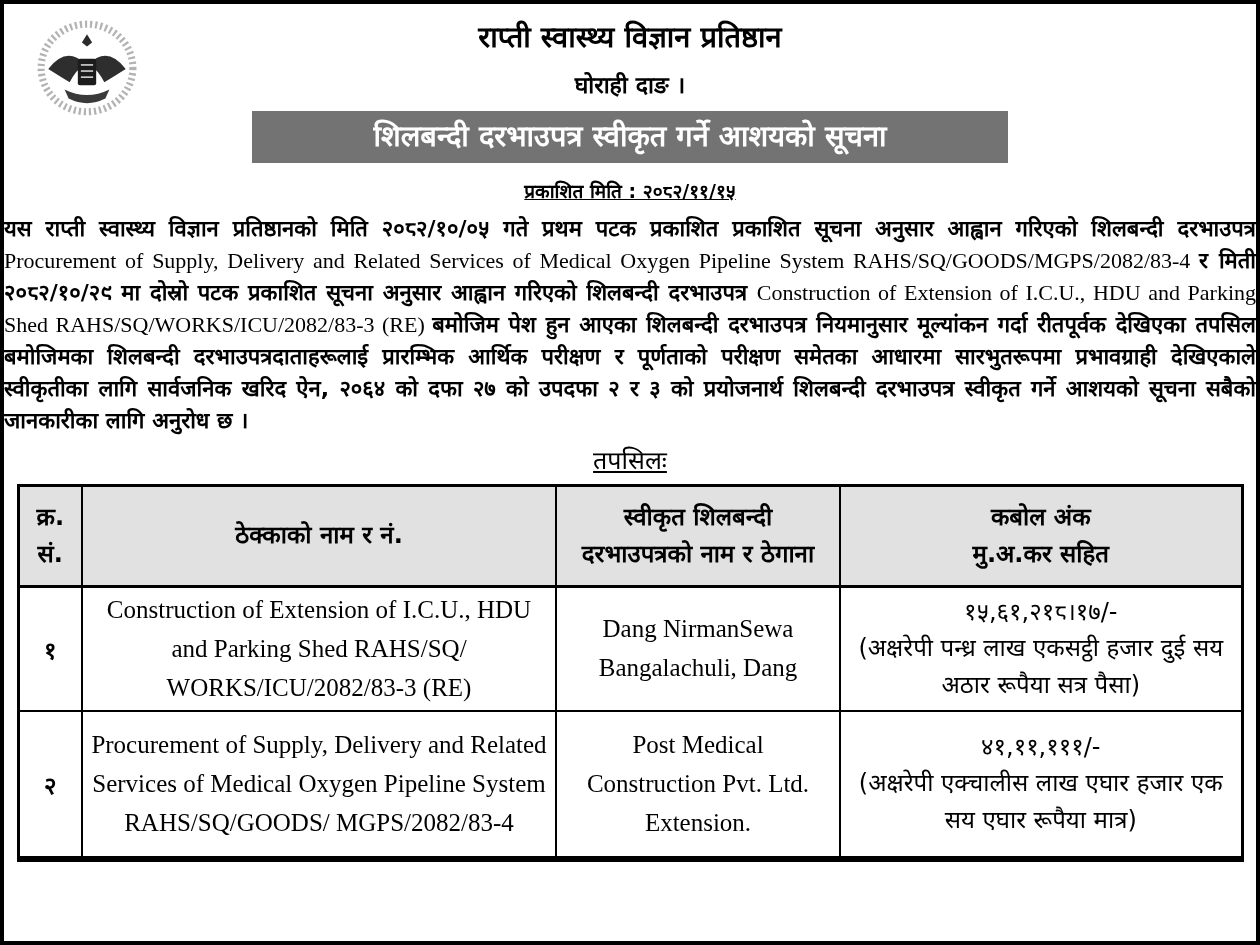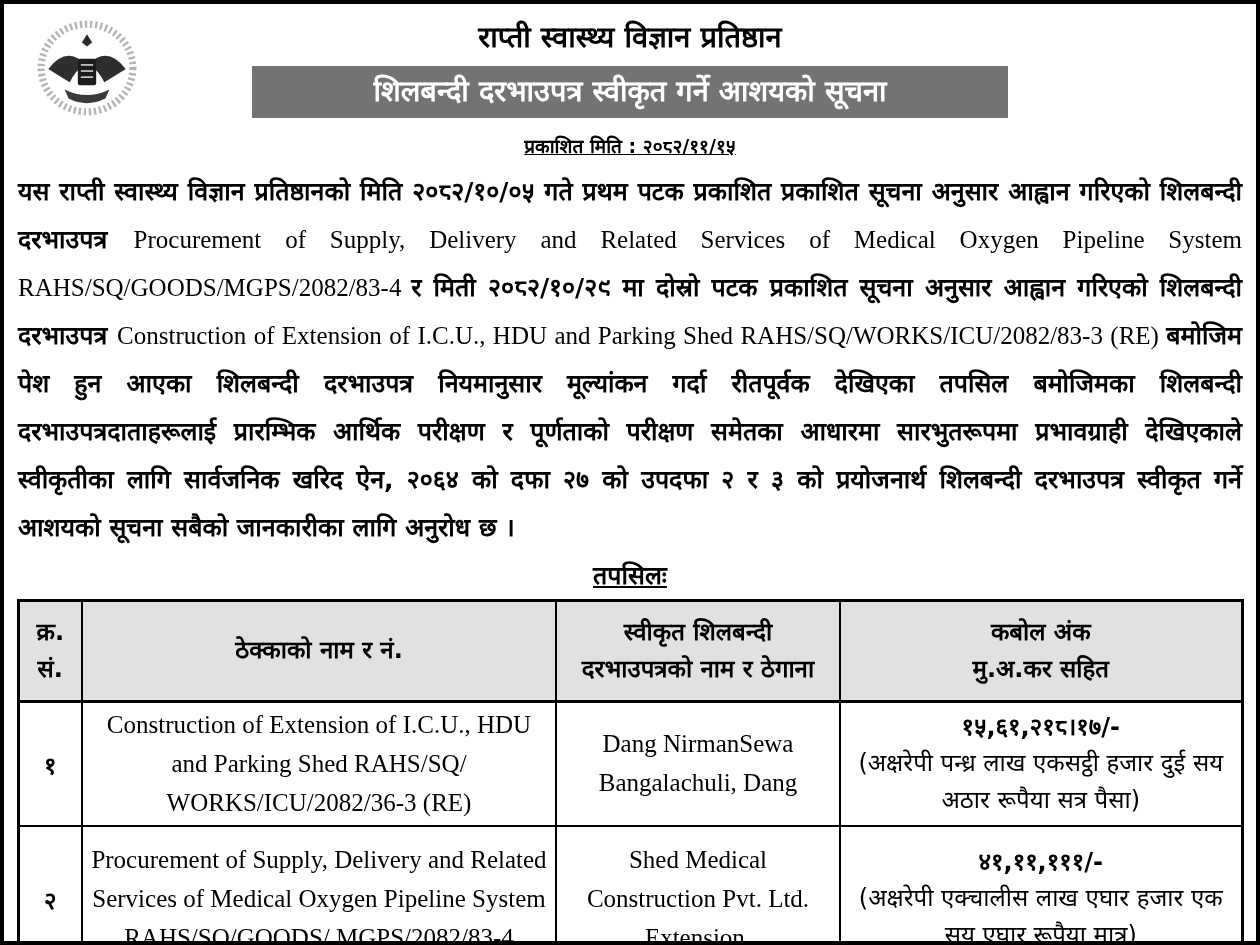--- a/index.html
+++ b/index.html
@@ -52,35 +52,35 @@
     padding: 4px 0 9px;
   }
   .pub-date {
     text-align: center;
     font-size: 19px;
     font-weight: bold;
     text-decoration: underline;
     margin-top: 15px;
   }
   .body-text {
-    margin: 9px 14px 0;
-    font-size: 25px;
-    line-height: 48px;
+    margin: 9px 0 0;
+    font-size: 22px;
+    line-height: 32px;
     text-align: justify;
   }
   .seg-ne { font-weight: 600; }
   .seg-en {
     font-family: "Liberation Serif", serif;
     font-weight: normal;
     font-stretch: condensed;
   }
   .section-heading {
     text-align: center;
     font-size: 25px;
-    font-weight: bold;
+    font-weight: normal;
     text-decoration: underline;
     margin: 5px 0 8px;
   }
   table.tender {
     border-collapse: collapse;
     table-layout: fixed;
     width: 1224px;
     margin: 0 auto;
     border: 3px solid #000;
   }
@@ -107,21 +107,21 @@
     font-weight: 600;
   }
   .en-text {
     font-family: "Liberation Serif", serif;
     font-size: 25px;
     font-weight: normal;
     line-height: 1.55;
   }
   .amount-fig {
     font-size: 24px;
-    font-weight: 700;
+    font-weight: 400;
     line-height: 1.5;
   }
   .amount-words {
     font-size: 24px;
     font-weight: 400;
     line-height: 1.55;
   }
   .col-sn { width: 64px; }
   .col-contract { width: 474px; }
   .col-bidder { width: 284px; }
@@ -138,20 +138,21 @@
     <path d="M14 50 Q32 27 50 45 Q41 51 35 63 Q25 57 14 50 Z" fill="#2e2e2e"></path>
     <path d="M90 50 Q72 27 54 45 Q63 51 69 63 Q79 57 90 50 Z" fill="#2e2e2e"></path>
     <rect x="43" y="40" width="18" height="26" rx="2" fill="#1c1c1c"></rect>
     <line x1="46" y1="46" x2="58" y2="46" stroke="#dcdcdc" stroke-width="1.5"></line>
     <line x1="46" y1="52" x2="58" y2="52" stroke="#dcdcdc" stroke-width="1.5"></line>
     <line x1="46" y1="58" x2="58" y2="58" stroke="#dcdcdc" stroke-width="1.5"></line>
     <path d="M30 70 Q52 81 74 70 L70 79 Q52 88 34 79 Z" fill="#3a3a3a"></path>
   </svg>
 
   <div class="org-name">राप्ती स्वास्थ्य विज्ञान प्रतिष्ठान</div>
+  <div class="location">घोराही दाङ ।</div>
   <div class="banner">शिलबन्दी दरभाउपत्र स्वीकृत गर्ने आशयको सूचना</div>
   <div class="pub-date">प्रकाशित मिति : २०८२/११/१५</div>
 
   <p class="body-text"><span class="seg-ne">यस राप्ती स्वास्थ्य विज्ञान प्रतिष्ठानको मिति २०८२/१०/०५ गते प्रथम पटक प्रकाशित प्रकाशित सूचना अनुसार आह्वान गरिएको शिलबन्दी दरभाउपत्र </span><span class="seg-en">Procurement of Supply, Delivery and Related Services of Medical Oxygen Pipeline System RAHS/SQ/GOODS/MGPS/2082/83-4 </span><span class="seg-ne">र मिती २०८२/१०/२९ मा दोस्रो पटक प्रकाशित सूचना अनुसार आह्वान गरिएको शिलबन्दी दरभाउपत्र </span><span class="seg-en">Construction of Extension of I.C.U., HDU and Parking Shed  RAHS/SQ/WORKS/ICU/2082/83-3 (RE) </span><span class="seg-ne">बमोजिम पेश हुन आएका शिलबन्दी दरभाउपत्र नियमानुसार मूल्यांकन गर्दा रीतपूर्वक देखिएका तपसिल बमोजिमका शिलबन्दी दरभाउपत्रदाताहरूलाई प्रारम्भिक आर्थिक परीक्षण र पूर्णताको परीक्षण समेतका आधारमा सारभुतरूपमा प्रभावग्राही देखिएकाले स्वीकृतीका लागि सार्वजनिक खरिद ऐन, २०६४ को दफा २७ को उपदफा २ र ३ को प्रयोजनार्थ शिलबन्दी दरभाउपत्र स्वीकृत गर्ने आशयको सूचना सबैको जानकारीका लागि अनुरोध छ ।</span></p>
 
   <div class="section-heading">तपसिलः</div>
 
   <table class="tender">
     <colgroup>
       <col class="col-sn">
@@ -172,35 +173,35 @@
         </th>
         <th>
           <div>कबोल अंक</div>
           <div>मु.अ.कर सहित</div>
         </th>
       </tr>
     </thead>
     <tbody>
       <tr class="row-1">
         <td class="sn-cell">१</td>
-        <td class="en-text">Construction of Extension of I.C.U., HDU and Parking Shed RAHS/SQ/ WORKS/ICU/2082/36-3 (RE)</td>
+        <td class="en-text">Construction of Extension of I.C.U., HDU and Parking Shed RAHS/SQ/ WORKS/ICU/2082/83-3 (RE)</td>
         <td class="en-text">
           <div>Dang NirmanSewa</div>
           <div>Bangalachuli, Dang</div>
         </td>
         <td>
           <div class="amount-fig">१५,६१,२१८।१७/-</div>
           <div class="amount-words">(अक्षरेपी पन्ध्र लाख एकसट्ठी हजार दुई सय अठार रूपैया सत्र पैसा)</div>
         </td>
       </tr>
       <tr class="row-2">
         <td class="sn-cell">२</td>
         <td class="en-text">Procurement of Supply, Delivery and Related Services of Medical Oxygen Pipeline System  RAHS/SQ/GOODS/ MGPS/2082/83-4</td>
         <td class="en-text">
-          <div>Shed Medical</div>
+          <div>Post Medical</div>
           <div>Construction Pvt. Ltd.</div>
           <div>Extension.</div>
         </td>
         <td>
           <div class="amount-fig">४१,११,१११/-</div>
           <div class="amount-words">(अक्षरेपी एक्चालीस लाख एघार हजार एक सय एघार रूपैया मात्र)</div>
         </td>
       </tr>
     </tbody>
   </table>

